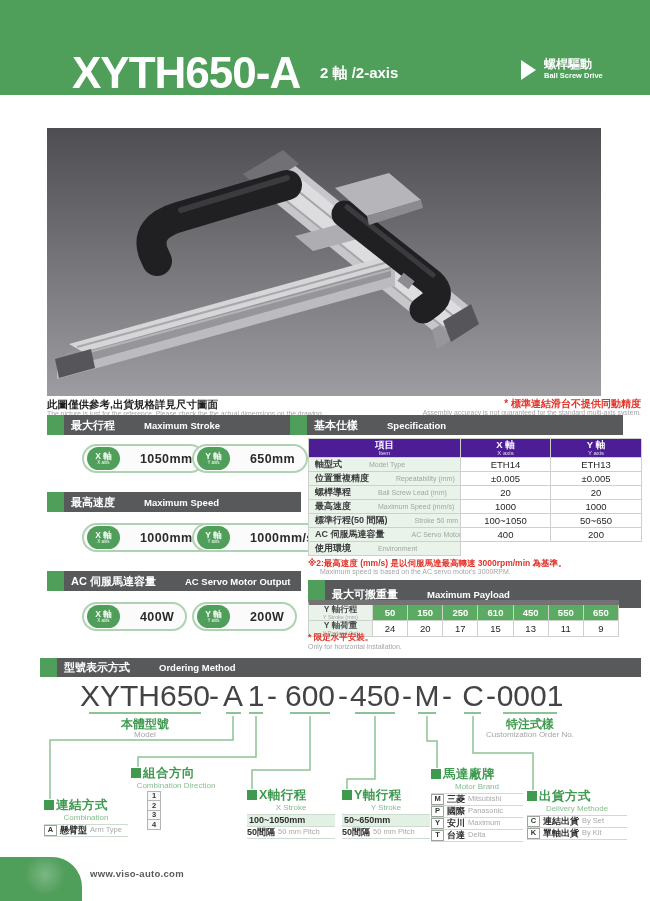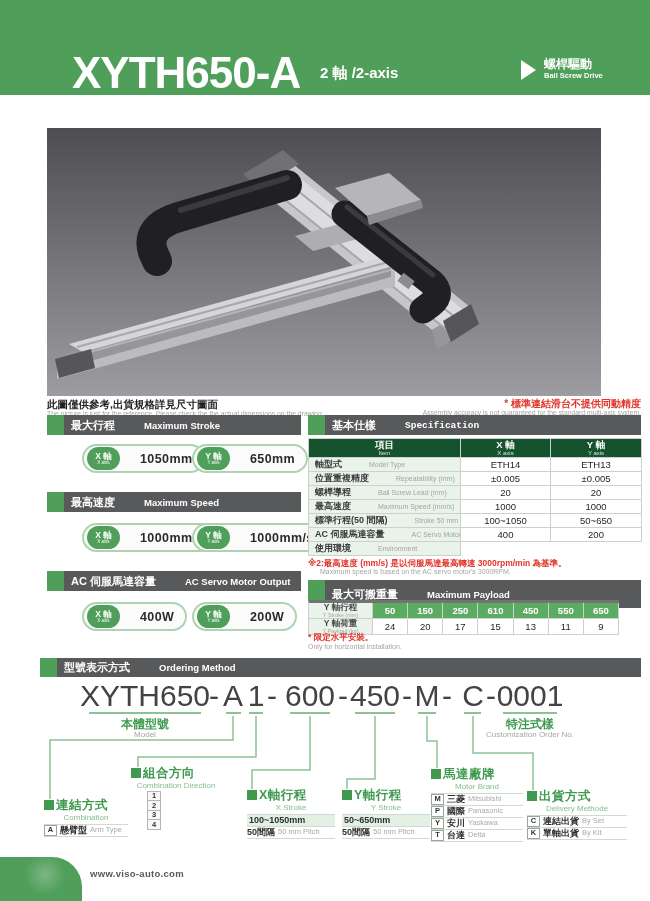--- a/index.html
+++ b/index.html
@@ -39,35 +39,35 @@
          display:flex;flex-direction:column;align-items:center;justify-content:center;line-height:1;flex:none;}
   .badge .bzh{font-size:8.5px;font-weight:bold;}
   .badge .ben{font-size:4.5px;margin-top:1px;}
   .pill .val{font-size:12.5px;font-weight:bold;color:#2b2b2d;margin-left:20px;letter-spacing:.4px;}
 
   
   .spec{left:308px;top:438px;width:333px;display:grid;grid-template-columns:152px 90px 91px;
         border-left:1px solid #cdd1cd;border-top:1px solid #cdd1cd;box-sizing:border-box;}
   .sc{border-right:1px solid #cdd1cd;border-bottom:1px solid #cdd1cd;box-sizing:border-box;
       display:flex;align-items:center;justify-content:center;background:#fff;overflow:hidden;}
-  .sch{background:#14532d;color:#fff;flex-direction:column;height:19px;line-height:1;}
+  .sch{background:#4c1d95;color:#fff;flex-direction:column;height:19px;line-height:1;}
   .sch .t{font-size:9.5px;font-weight:bold;}
   .sch .s{font-size:6px;opacity:.85;margin-top:1px;}
   .scl{background:#e9f3ea;justify-content:flex-start;padding-left:6px;height:14px;white-space:nowrap;gap:24px;}
   .scl .zh{font-size:9px;font-weight:bold;color:#3a3a3c;}
   .scl .en{font-size:7px;color:#a3a5a3;margin-left:3px;}
   .scl .rd{font-size:7.5px;font-weight:bold;color:#e0352b;margin-left:2px;}
   .scv{font-size:9.5px;color:#1f1f21;height:14px;}
   .span2{grid-column:2/4;}
   .fn-zh{left:308px;top:558px;font-size:8.5px;font-weight:bold;color:#e0352b;white-space:nowrap;}
   .fn-en{left:320px;top:568px;font-size:7px;color:#a5a5a7;white-space:nowrap;}
 
   
   .pay{left:308px;top:600px;width:311px;display:grid;grid-template-columns:64px repeat(7,1fr);
-       border-left:1px solid #cdd1cd;border-top:3px solid #737373;box-sizing:border-box;}
+       border-left:1px solid #cdd1cd;border-top:5px solid #737373;box-sizing:border-box;}
   .pc{border-right:1px solid #cdd1cd;border-bottom:1px solid #cdd1cd;box-sizing:border-box;height:16px;
       display:flex;align-items:center;justify-content:center;overflow:hidden;}
   .pl{background:#e9f3ea;flex-direction:column;line-height:1;}
   .pl .t{font-size:8.5px;font-weight:bold;color:#4a4a4c;}
   .pl .s{font-size:5.5px;color:#a3a5a3;margin-top:1px;}
   .pg{background:#5cab63;color:#fff;font-size:9.5px;font-weight:bold;}
   .pw{background:#fff;color:#1f1f21;font-size:9.5px;}
   .n2-zh{left:308px;top:632px;font-size:8.5px;font-weight:bold;color:#e0352b;white-space:nowrap;}
   .n2-en{left:308px;top:643px;font-size:7px;color:#a5a5a7;white-space:nowrap;}
 
@@ -206,21 +206,21 @@
     <span class="val">400W</span>
   </div>
   <div class="pill" style="left:192px;top:602px;">
     <span class="badge">
       <span class="bzh">Y 軸</span>
       <span class="ben">Y axis</span>
     </span>
     <span class="val">200W</span>
   </div>
 
-  <div class="abs bar" style="left:308px;top:415px;width:333px;font-family:Liberation Mono, monospace;">
+  <div class="abs bar" style="left:290px;top:415px;width:333px;">
     <span class="sq"></span>
     <span class="zh">基本仕樣</span>
     <span class="en">Specification</span>
   </div>
 
   <div class="abs spec">
     <div class="sc sch">
       <span class="t">項目</span>
       <span class="s">Item</span>
     </div>
@@ -432,21 +432,21 @@
       <span class="lg-en">Mitsubishi</span>
     </div>
     <div class="lg-row">
       <span class="lg-code">P</span>
       <span class="lg-zh">國際</span>
       <span class="lg-en">Panasonic</span>
     </div>
     <div class="lg-row">
       <span class="lg-code">Y</span>
       <span class="lg-zh">安川</span>
-      <span class="lg-en">Yaskawa</span>
+      <span class="lg-en">Maximum</span>
     </div>
     <div class="lg-row">
       <span class="lg-code">T</span>
       <span class="lg-zh">台達</span>
       <span class="lg-en">Delta</span>
     </div>
   </div>
 
   <div class="lg" style="left:527px;top:790px;width:100px;">
     <div class="lg-title">

